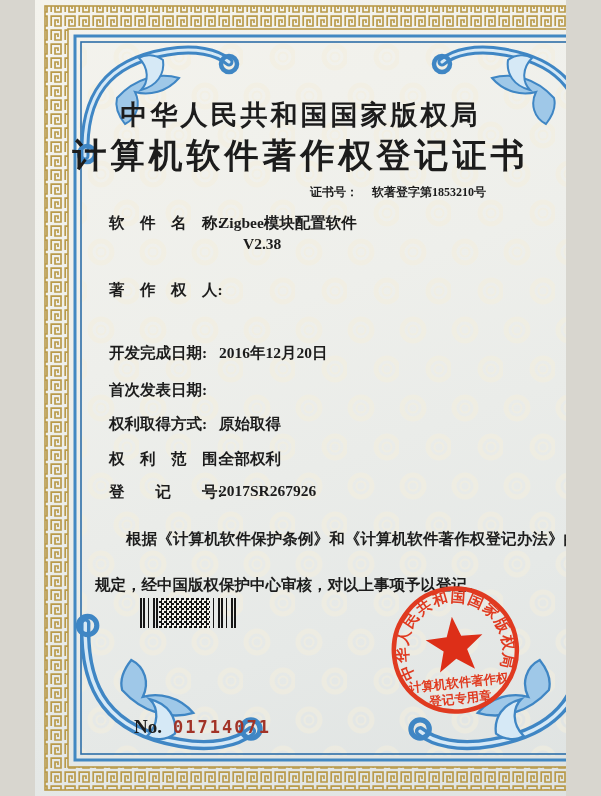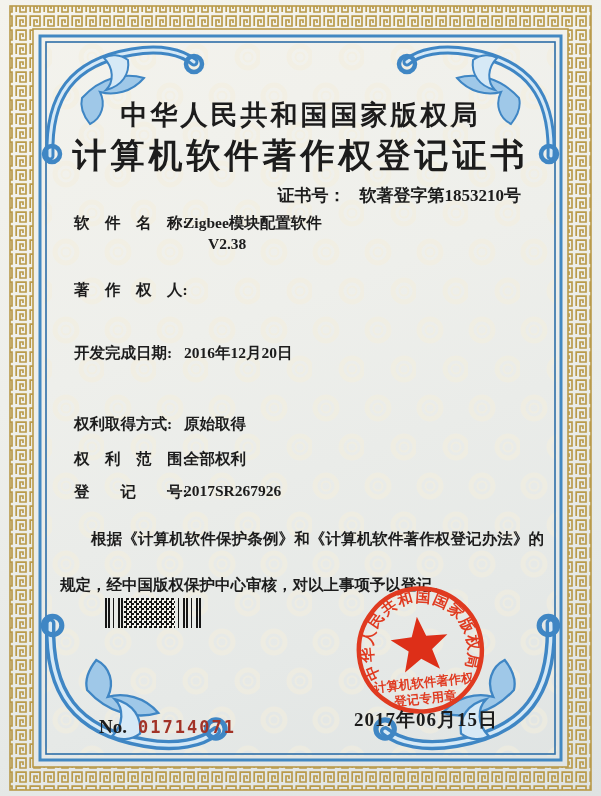--- a/index.html
+++ b/index.html
@@ -2,41 +2,41 @@
 <html><head>
 <meta charset="utf-8">
 <style>
   * { margin:0; padding:0; box-sizing:border-box; }
   body {
     font-family: "Liberation Serif", "DejaVu Serif", serif;
     background:#d8d6cf;
   }
   .page {
     position:relative;
-    width:601px; height:796px;
+    width:531px; height:796px;
     margin:0 auto;
     background:linear-gradient(160deg,#f4f3ed 0%,#eeefeb 40%,#e6e9e7 75%,#dfe3e2 100%);
     overflow:hidden;
     color:#1c1c1c;
   }
   .decor { position:absolute; inset:0; pointer-events:none; }
   .content { position:absolute; inset:0; }
 
   .authority {
     position:absolute; top:97px; left:0; width:100%;
     text-align:center; font-size:27px; font-weight:bold; letter-spacing:3px;
   }
   .cert-title {
     position:absolute; top:133px; left:0; width:100%;
     text-align:center; font-size:34px; font-weight:bold; letter-spacing:4px;
   }
   .certno-row {
     position:absolute; top:184px; right:80px;
     display:flex; gap:14px; align-items:baseline;
-    font-size:17px; font-weight:bold;
+    font-size:12px; font-weight:bold;
   }
   .field-row { position:absolute; left:74px; display:flex; font-size:15.5px; font-weight:600; }
   .field-row .lab { white-space:pre; width:110px; flex:0 0 110px; }
   .field-row .val { white-space:pre; }
   .version-line { position:absolute; left:184px; top:235px; font-size:15.5px; font-weight:600;margin-left:24px; }
 
   .statement {
     position:absolute; left:60px; top:516px; width:484px;
     font-size:15.5px; font-weight:600; line-height:46px;
     text-indent:2em; text-align:justify;
@@ -134,20 +134,21 @@
     <div class="field-row" style="top:280px">
       <span class="lab">著　作　权　人:</span>
     </div>
 
     <div class="field-row" style="top:343px">
       <span class="lab">开发完成日期:</span>
       <span class="val">2016年12月20日</span>
     </div>
 
     <div class="field-row" style="top:380px">
+      <span class="lab">首次发表日期:</span>
     </div>
 
     <div class="field-row" style="top:414px">
       <span class="lab">权利取得方式:</span>
       <span class="val">原始取得</span>
     </div>
 
     <div class="field-row" style="top:449px">
       <span class="lab">权　利　范　围:</span>
       <span class="val">全部权利</span>
@@ -168,21 +169,20 @@
       <circle cx="68.5" cy="67" r="61.5" fill="none" stroke="#e03a20" stroke-width="4.5"></circle>
       <path id="sealArc" d="M29.2,94.5 A48,48 0 1 1 107.8,94.5" fill="none"></path>
       <text font-size="15" font-weight="bold" fill="#e03a20" letter-spacing="1.5">
         <textPath href="#sealArc" startOffset="50%" text-anchor="middle">中华人民共和国国家版权局</textPath>
       </text>
       <polygon points="68.5,33.5 75.8,53.5 97,54.2 80.3,67.3 86.1,87.8 68.5,75.9 50.9,87.8 56.7,67.3 40,54.2 61.2,53.5" fill="#dd2f18"></polygon>
       <text x="68.5" y="104" text-anchor="middle" font-size="12.5" font-weight="bold" fill="#e03a20">计算机软件著作权</text>
       <text x="68.5" y="120" text-anchor="middle" font-size="12.5" font-weight="bold" fill="#e03a20">登记专用章</text>
     </svg>
 
-    <div class="issue-date">2017年06月15日</div>
 
     <div class="serial-row">
       <span class="serial-prefix">No.</span>
       <span class="serial-number">01714071</span>
     </div>
   </div>
 
 </div>
 
 </body></html>

